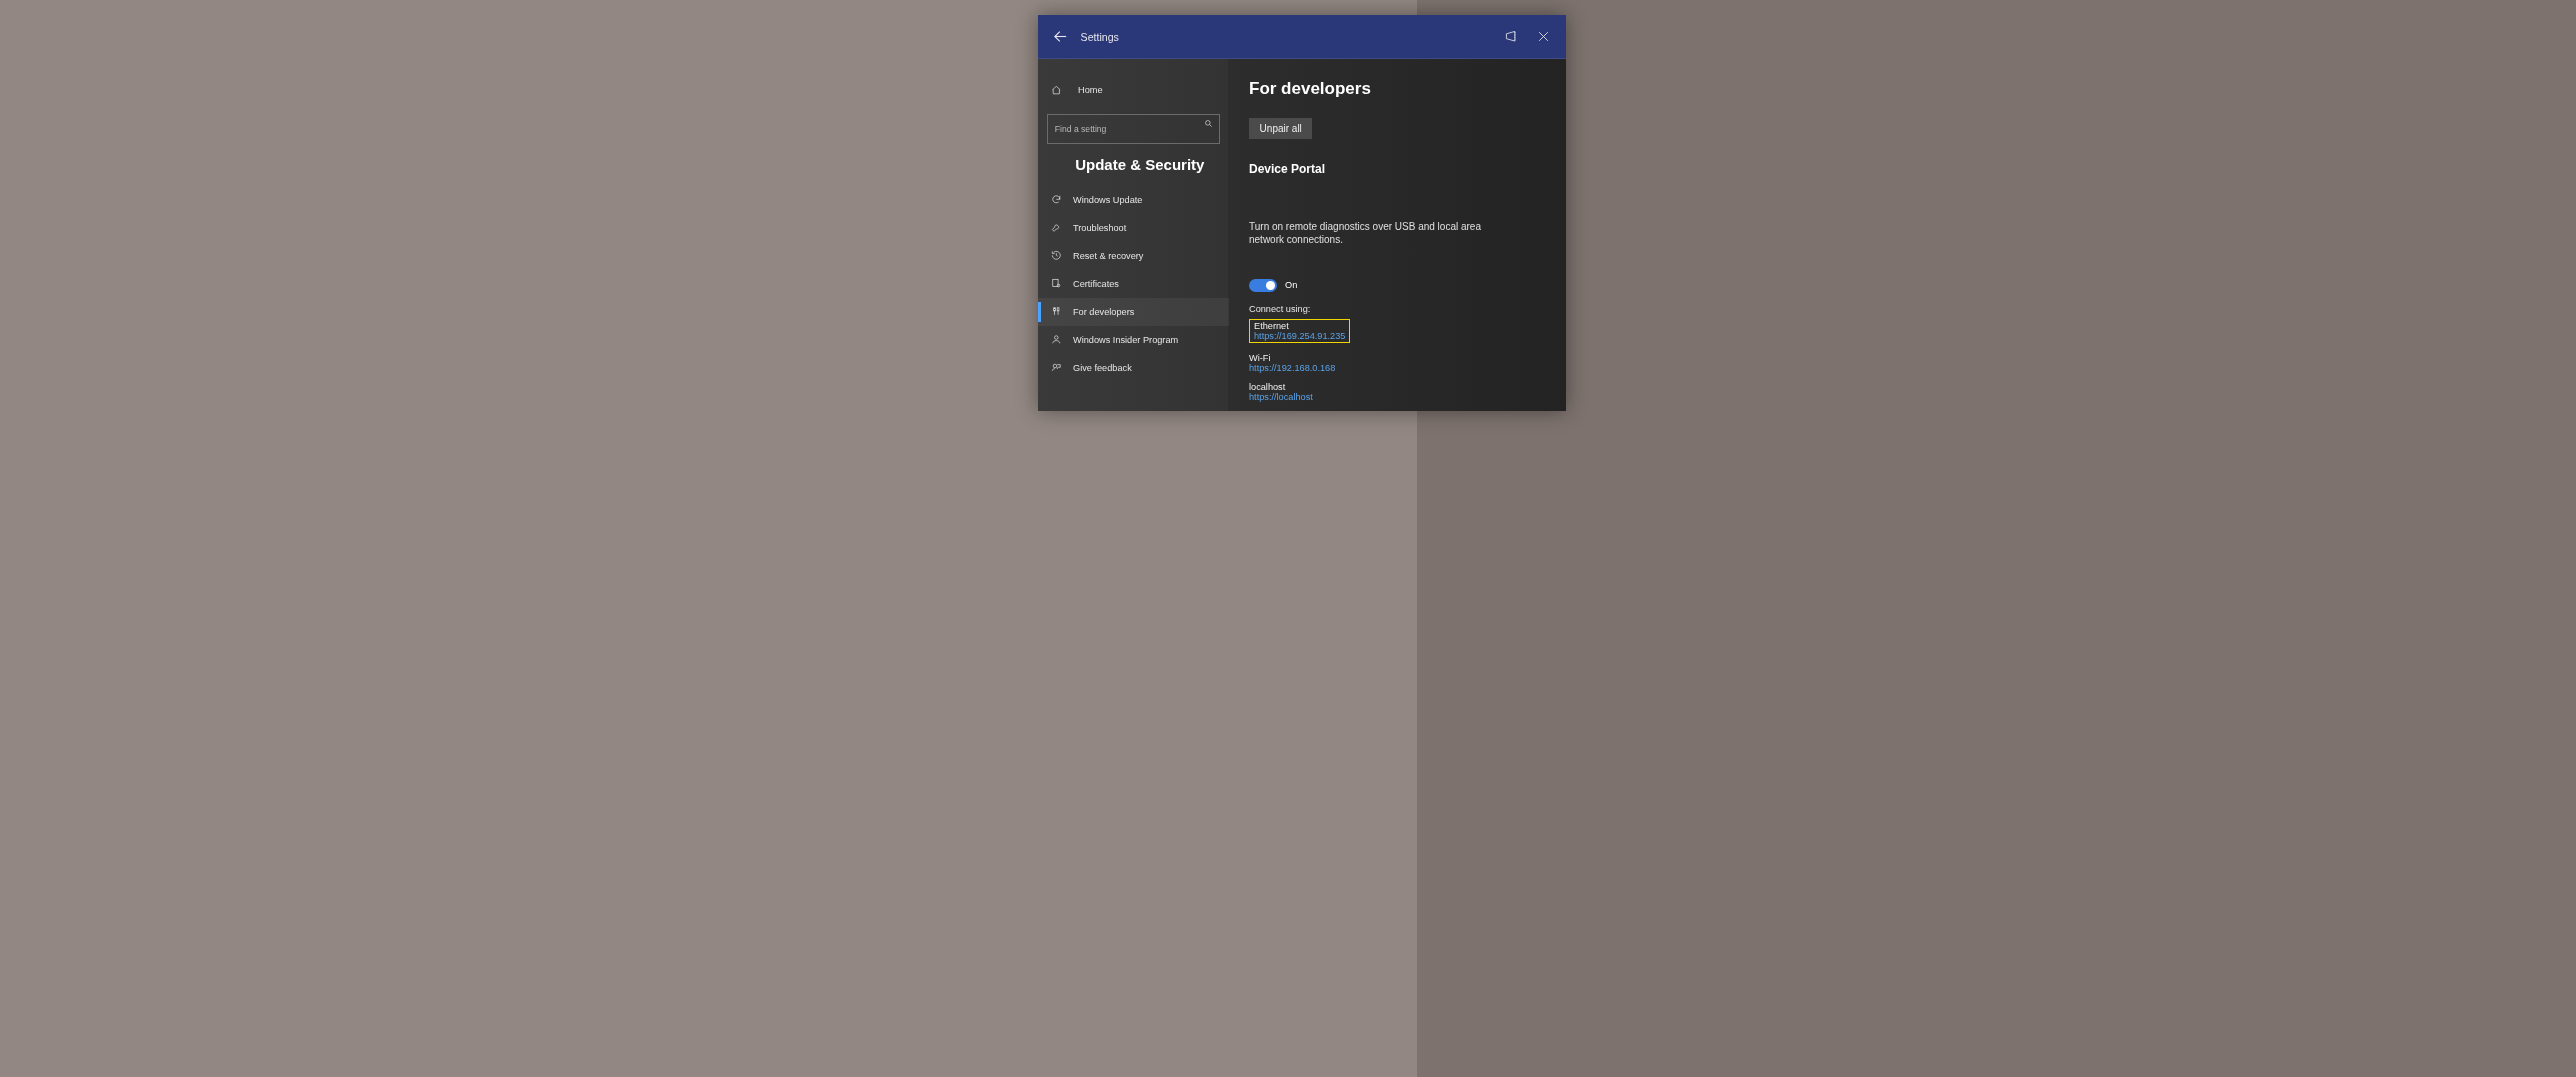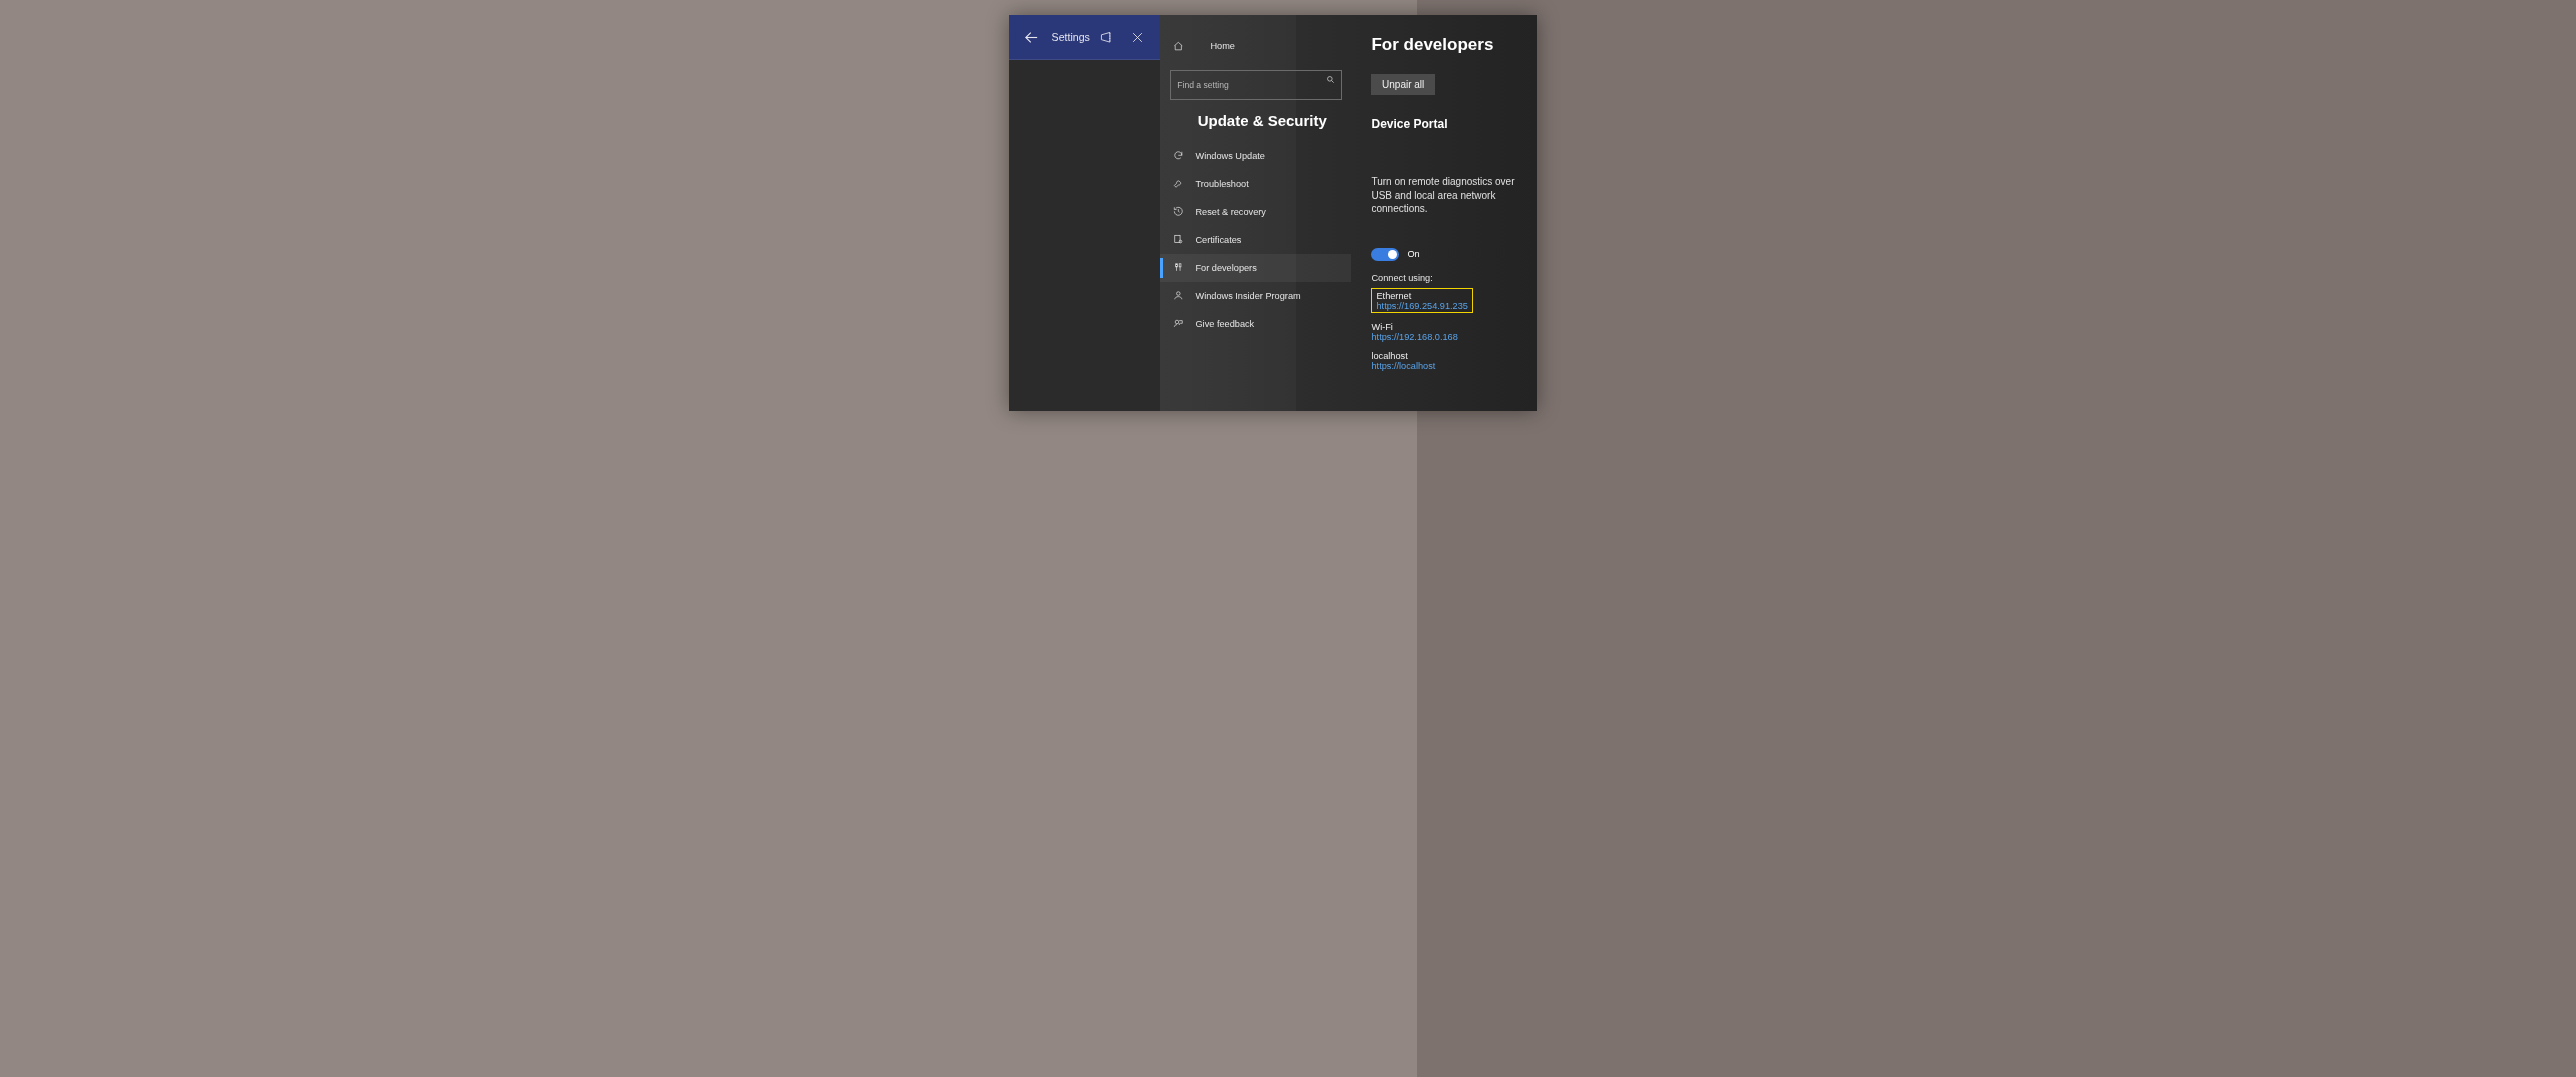--- a/index.html
+++ b/index.html
@@ -12,28 +12,28 @@
     justify-content: center;
     overflow: hidden;
   }
   .stage {
     position: relative;
     width: 1056px;
     height: 440px;
   }
   .window {
     position: absolute;
-    left: 249px;
+    left: 278px;
     top: 15px;
     width: 528px;
     height: 396px;
     background: #2b2b2b;
     box-shadow: 0 0 20px rgba(0,0,0,0.4);
     display: flex;
-    flex-direction: row;
+    flex-direction: column;
     overflow: hidden;
   }
   .titlebar {
     height: 45px;
     background: #2a3778;
     display: flex;
     align-items: center;
     color: #e6e6ef;
     padding: 0 6.6px;
     border-bottom: 1.3px solid rgba(255,255,255,0.1);
@@ -64,21 +64,21 @@
     width: 191px;
     padding: 20px 0 0 0;
   }
   .home {
     display: flex; align-items: center;
     padding: 5.3px 12px;
     cursor: pointer;
     color: #e6e6e6;
     font-size: 9.2px;
     margin-bottom: 12px;
-    gap: 26px;
+    gap: 16px;
   }
   .searchwrap {
     padding: 0 9.2px 12px 9.2px;
   }
   .search {
     width: 100%;
     height: 30px;
     background: transparent;
     border: 0.7px solid #6b6b6b;
     color: #ddd;

